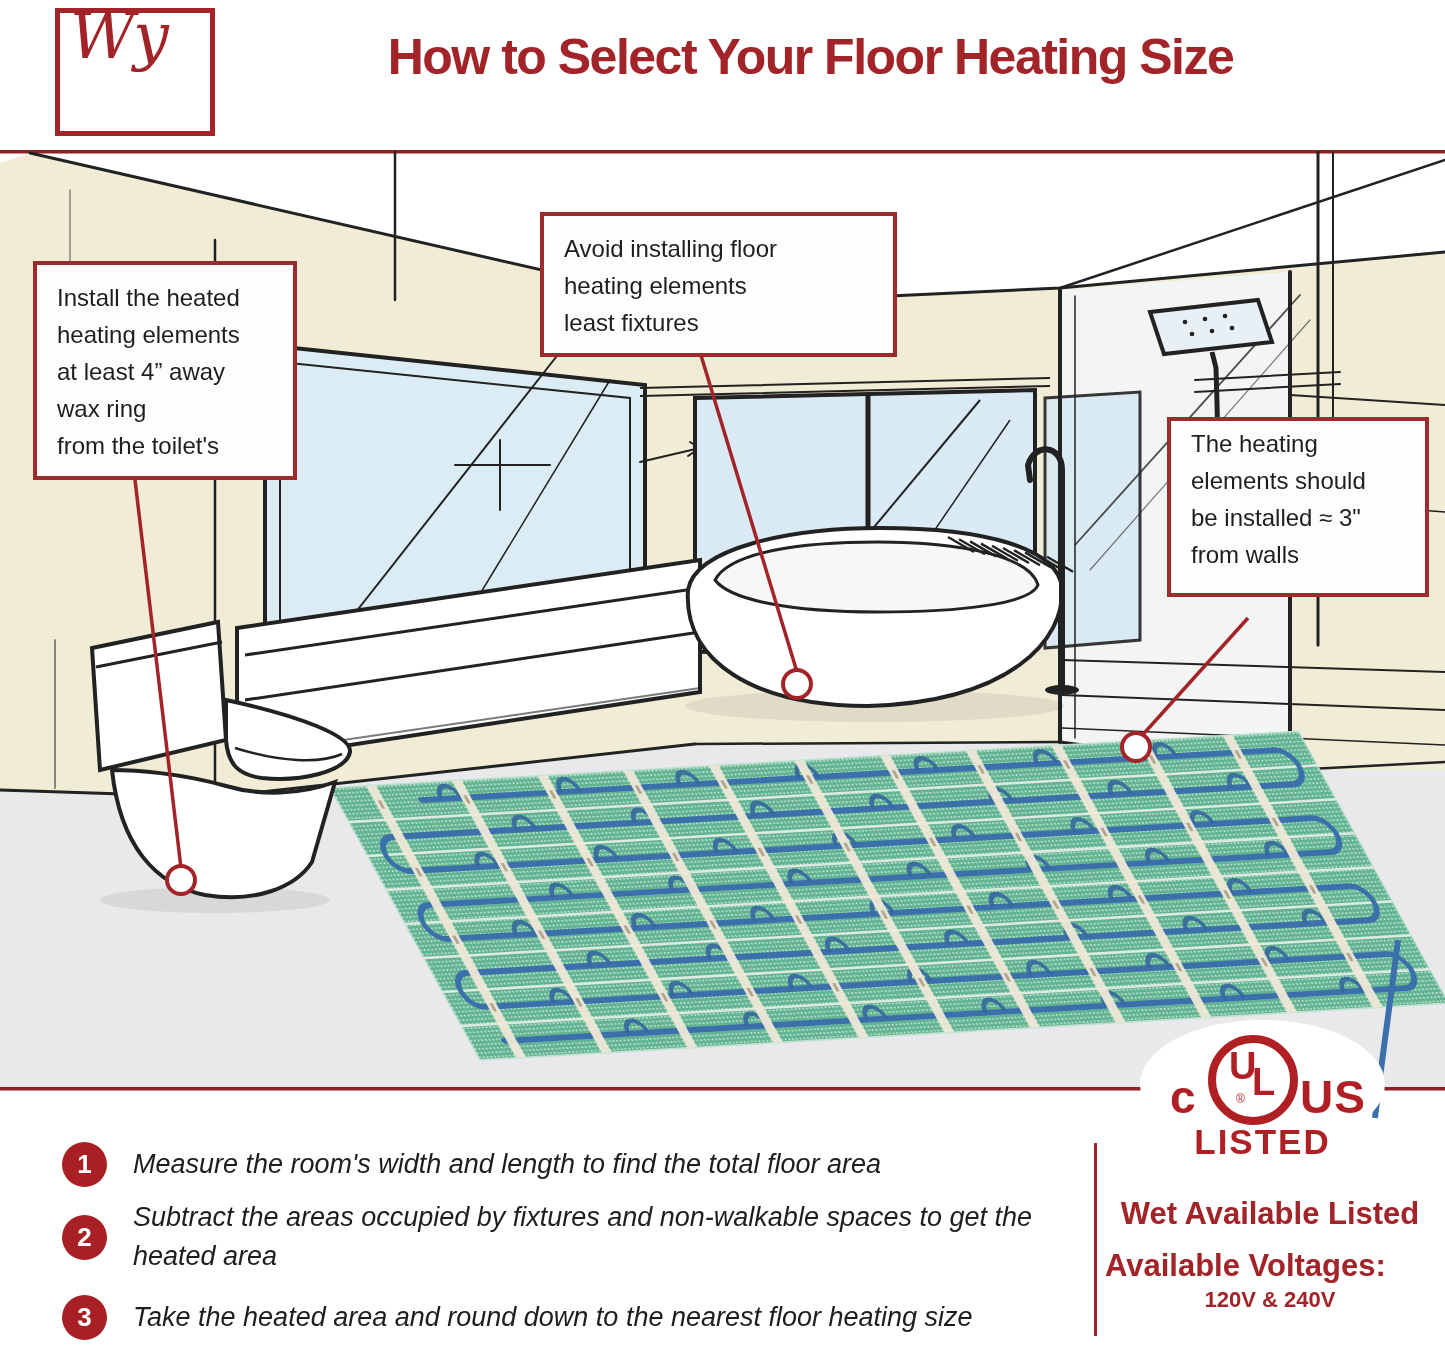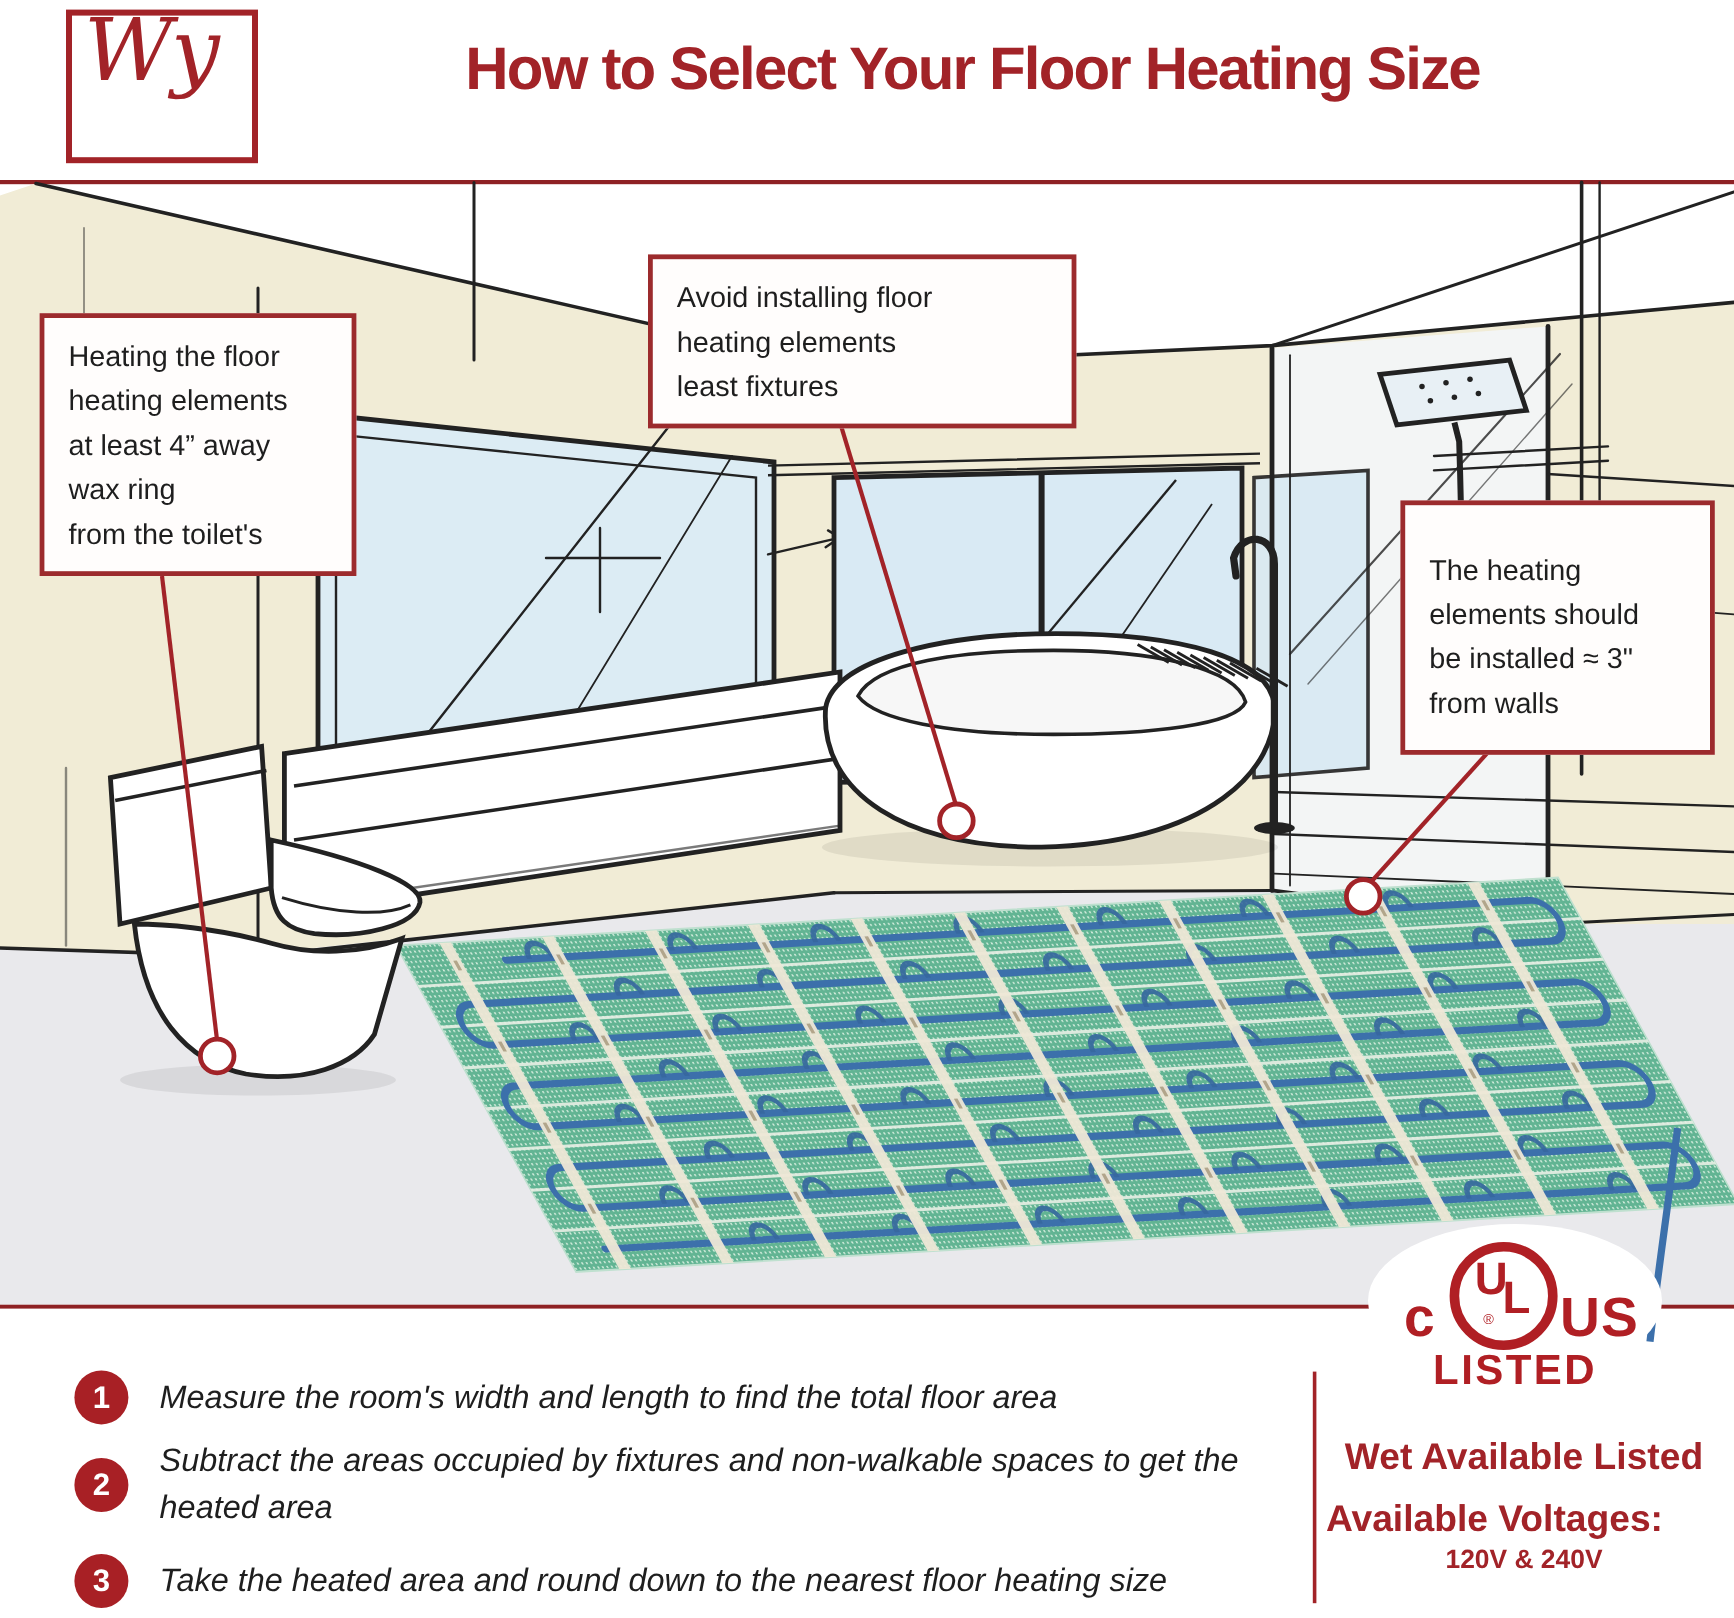--- a/index.html
+++ b/index.html
@@ -2,32 +2,32 @@
 <html><head>
 <meta charset="utf-8">
 <style>
   html,body{margin:0;padding:0;background:#fff;}
   #stage{position:relative;width:1445px;height:1348px;background:#ffffff;overflow:hidden;
          font-family:"Liberation Sans",sans-serif;}
   
   #logo-box{position:absolute;left:55px;top:8px;width:150px;height:118px;
             border:5px solid #a22328;z-index:3;}
   #logo-box .wy{position:absolute;left:10px;top:-14px;font-family:"DejaVu Serif",serif;
-            font-style:italic;font-size:72px;color:#a22328;line-height:1.2;}
+            font-style:italic;font-size:63px;color:#a22328;line-height:1.2;}
   #page-title{position:absolute;left:228px;top:28px;width:1165px;text-align:center;
             font-size:50px;font-weight:bold;letter-spacing:-1.5px;color:#a22328;z-index:3;}
   
   #scene{position:absolute;left:0;top:0;z-index:1;}
   
   .callout{position:absolute;background:#fffdfc;border:4px solid #9c2b2d;z-index:4;
            padding:14px 14px 12px 20px;font-size:24px;line-height:37px;color:#1e1e1e;}
   .callout div{white-space:nowrap;}
   #callout-toilet{left:33px;top:261px;width:264px;box-sizing:border-box;}
   #callout-fixtures{left:540px;top:212px;width:357px;box-sizing:border-box;}
-  #callout-walls{left:1167px;top:417px;width:262px;box-sizing:border-box;padding-top:36px;padding-bottom:20px;}
+  #callout-walls{left:1167px;top:417px;width:262px;box-sizing:border-box;padding-top:4px;padding-bottom:20px;}
   
   .step-row{position:absolute;left:62px;display:flex;align-items:center;gap:26px;z-index:3;}
   .step-num{flex:0 0 45px;width:45px;height:45px;border-radius:50%;background:#a82025;color:#fff;
             font-size:26px;font-weight:bold;display:flex;align-items:center;justify-content:center;}
   .step-text{width:925px;font-size:27px;line-height:39px;color:#1e1e1e;font-style:italic;}
   #step-1{top:1142px;}#step-2{top:1198px;}#step-3{top:1295px;}
   
   #ul-halo{position:absolute;left:1140px;top:1020px;width:245px;height:128px;background:#fff;
            border-radius:50%;z-index:2;}
   #ul-circle{position:absolute;left:1208px;top:1035px;width:74px;height:74px;border:8px solid #b01f24;
@@ -278,21 +278,21 @@
       <path d="M1248,618 L1138,740"></path>
     </g>
     <g fill="#fff" stroke="#a22328" stroke-width="4">
       <circle cx="181" cy="880" r="14"></circle>
       <circle cx="797" cy="684" r="14"></circle>
       <circle cx="1136" cy="747" r="14"></circle>
     </g>
   </svg>
 
   <div class="callout" id="callout-toilet">
-    <div>Heating the floor</div>
+    <div>Install the heated</div>
     <div>heating elements</div>
     <div>at least 4” away</div>
     <div>wax ring</div>
     <div>from the toilet's</div>
   </div>
   <div class="callout" id="callout-fixtures">
     <div>Avoid installing floor</div>
     <div>heating elements</div>
     <div>least fixtures</div>
   </div>

